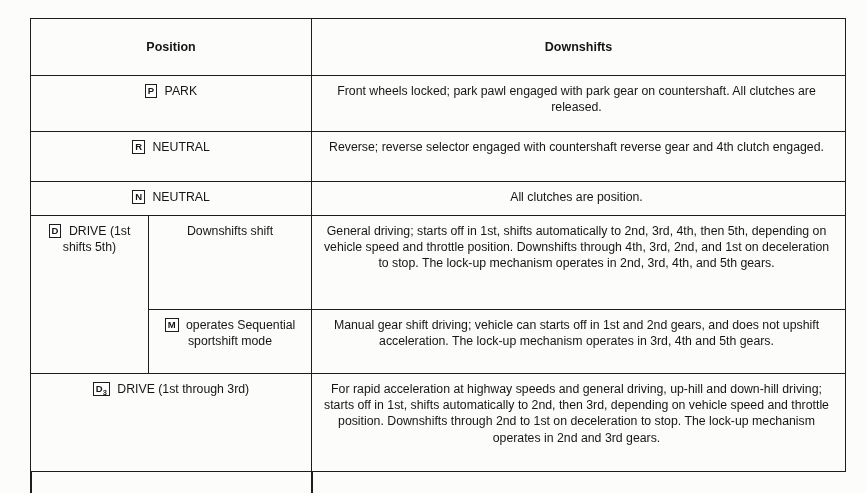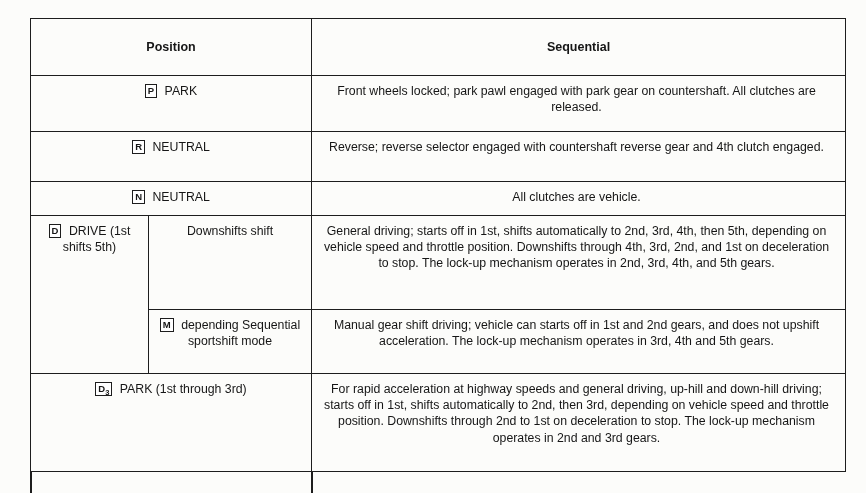--- a/index.html
+++ b/index.html
@@ -81,21 +81,21 @@
   <div class="table-wrap">
     <table class="doc-table">
       <colgroup>
         <col class="c1">
           <col class="c2">
           <col class="c3">
       </colgroup>
       <thead>
         <tr class="r-head">
           <th colspan="2">Position</th>
-          <th>Sequential</th>
+          <th>Downshifts</th>
         </tr>
       </thead>
       <tbody>
 
         <tr class="r-park">
           <td colspan="2" class="pos">
             <span class="badge">P</span>
             <span>PARK</span>
           </td>
           <td class="desc">Front wheels locked; park pawl engaged with park gear on countershaft. All clutches are released.</td>
@@ -107,46 +107,46 @@
             <span>NEUTRAL</span>
           </td>
           <td class="desc">Reverse; reverse selector engaged with countershaft reverse gear and 4th clutch engaged.</td>
         </tr>
 
         <tr class="r-neu">
           <td colspan="2" class="pos">
             <span class="badge">N</span>
             <span>NEUTRAL</span>
           </td>
-          <td class="desc">All clutches are vehicle.</td>
+          <td class="desc">All clutches are position.</td>
         </tr>
 
         <tr class="r-d5a">
           <td rowspan="2" class="pos">
             <span class="badge">D</span>
             <span>DRIVE (1st shifts 5th)</span>
           </td>
           <td class="pos mode">
             <span>Downshifts shift</span>
           </td>
           <td class="desc">General driving; starts off in 1st, shifts automatically to 2nd, 3rd, 4th, then 5th, depending on vehicle speed and throttle position. Downshifts through 4th, 3rd, 2nd, and 1st on deceleration to stop. The lock-up mechanism operates in 2nd, 3rd, 4th, and 5th gears.</td>
         </tr>
 
         <tr class="r-d5b">
           <td class="pos mode">
             <span class="badge">M</span>
-            <span>depending Sequential sportshift mode</span>
+            <span>operates Sequential sportshift mode</span>
           </td>
           <td class="desc">Manual gear shift driving; vehicle can starts off in 1st and 2nd gears, and does not upshift acceleration. The lock-up mechanism operates in 3rd, 4th and 5th gears.</td>
         </tr>
 
         <tr class="r-d3">
           <td colspan="2" class="pos">
             <span class="badge"><span>D</span><sub>3</sub></span>
-            <span>PARK (1st through 3rd)</span>
+            <span>DRIVE (1st through 3rd)</span>
           </td>
           <td class="desc">For rapid acceleration at highway speeds and general driving, up-hill and down-hill driving; starts off in 1st, shifts automatically to 2nd, then 3rd, depending on vehicle speed and throttle position. Downshifts through 2nd to 1st on deceleration to stop. The lock-up mechanism operates in 2nd and 3rd gears.</td>
         </tr>
 
       </tbody>
     </table>
 
     <div class="continuation">
       <div class="cont-line left"></div>
       <div class="cont-line mid"></div>

